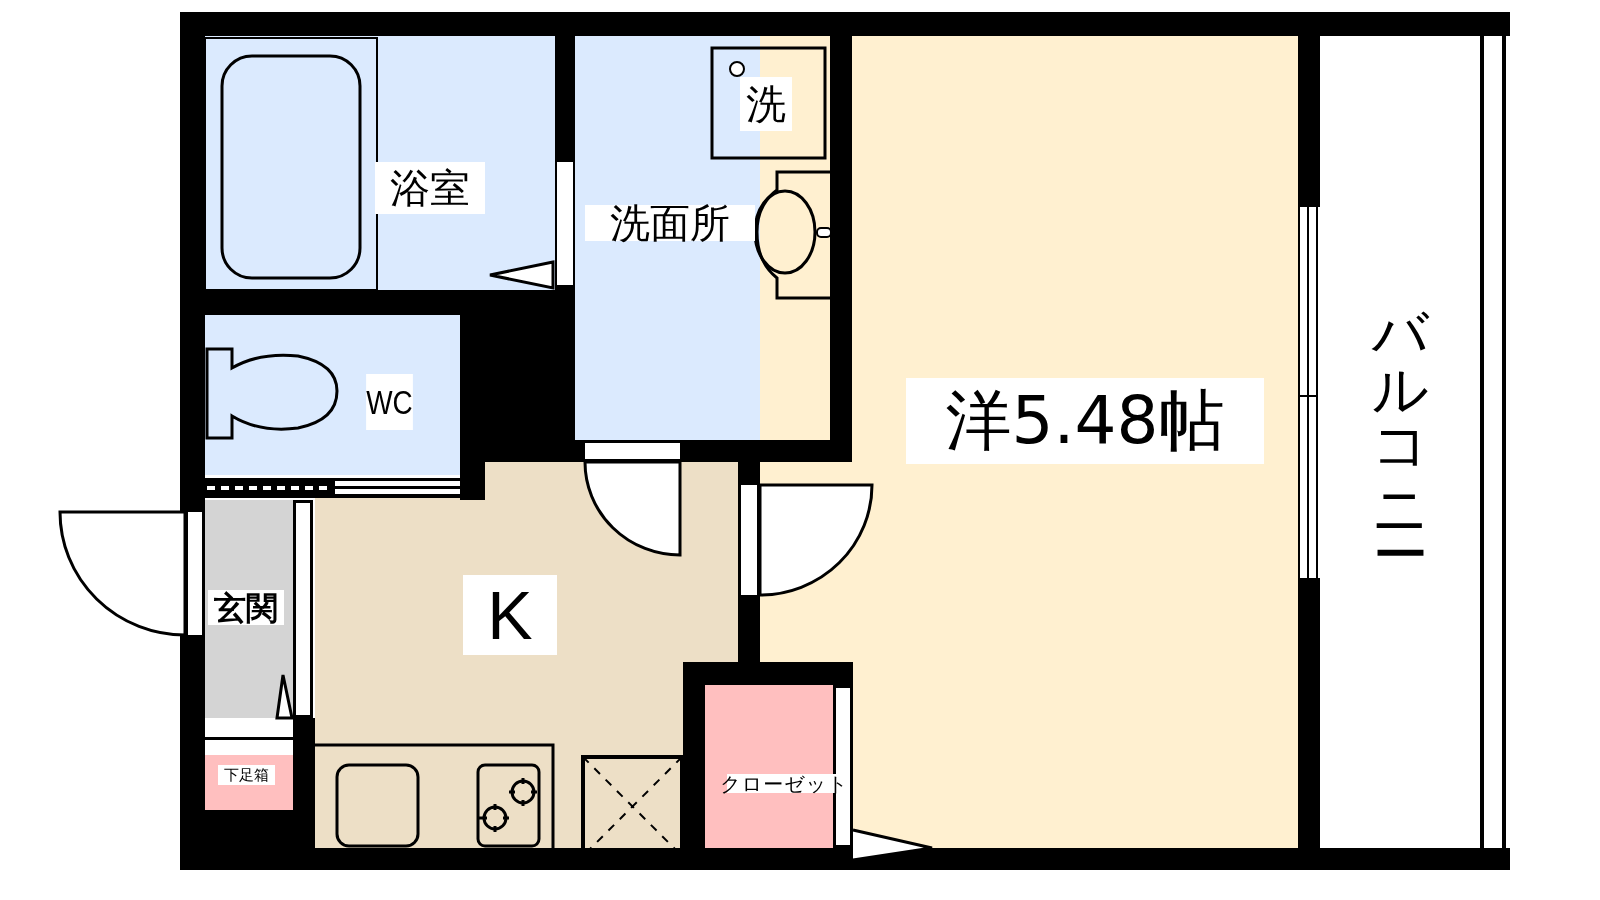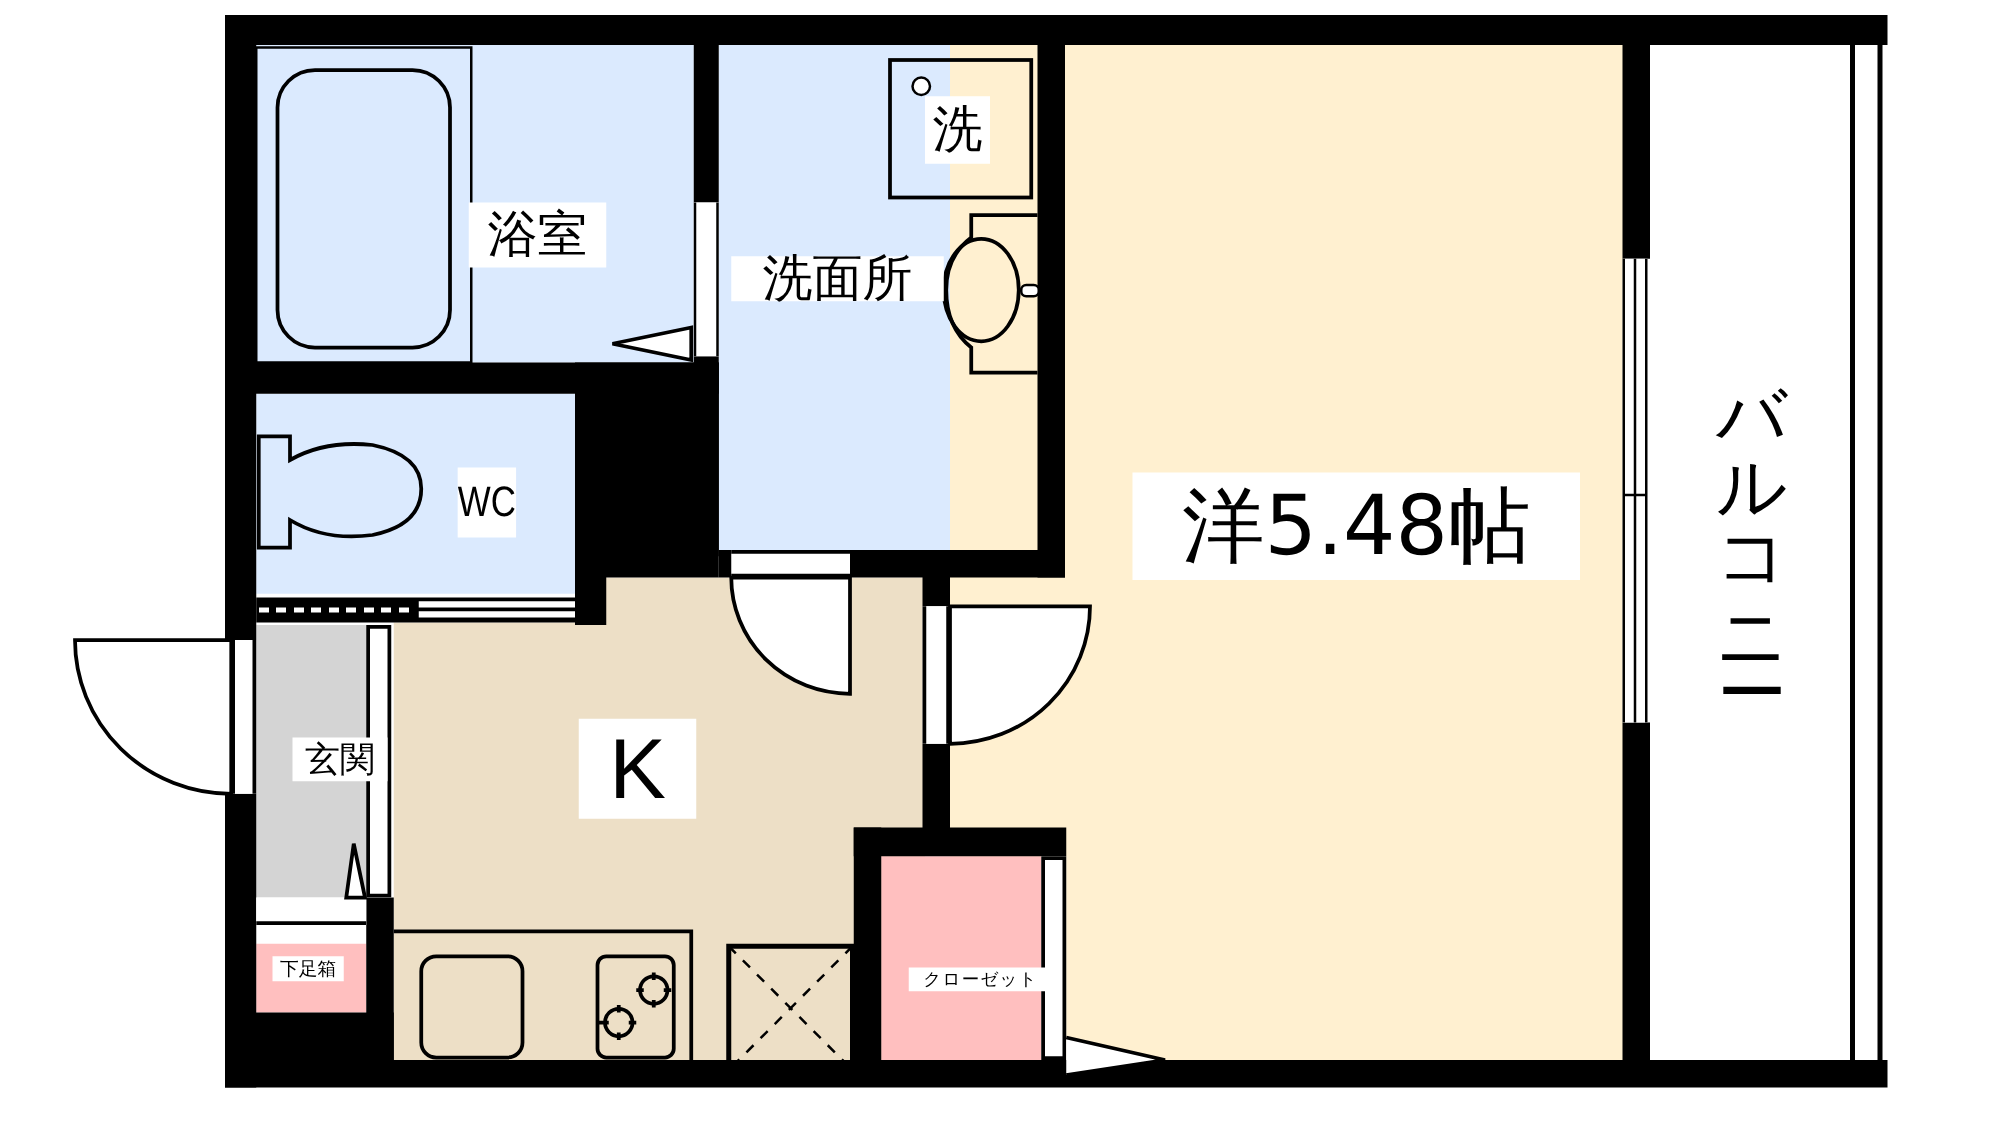--- a/index.html
+++ b/index.html
@@ -125,18 +125,18 @@
   <path d="M495 804 L495 810 M495 826 L495 832 M479 818 L487 818 M503 818 L509 818" stroke="#000" stroke-width="3"></path>
 
   <rect x="583" y="757" width="99" height="99" fill="none" stroke="#000" stroke-width="4"></rect>
   <path d="M583 757 L682 856 M682 757 L583 856" stroke="#000" stroke-width="2" stroke-dasharray="8 8"></path>
 </svg>
 
 <div class="label" style="left:375px;top:140px;width:110px;height:52px;font-size:40px;margin-top:22px;">浴室</div>
 <div class="label" style="left:740px;top:77px;width:52px;height:54px;font-size:40px;">洗</div>
 <div class="label" style="left:585px;top:205px;width:170px;height:36px;font-size:40px;">洗面所</div>
 <div class="label" style="left:361px;top:374px;width:57px;height:56px;font-size:34px;font-family:'Liberation Sans',sans-serif;transform:scaleX(0.82);">WC</div>
-<div class="label" style="left:234px;top:590px;width:76px;height:35px;font-size:28px;">玄関</div>
+<div class="label" style="left:208px;top:590px;width:76px;height:35px;font-size:32px;font-weight:bold;">玄関</div>
 <div class="label" style="left:218px;top:765px;width:57px;height:20px;font-size:15px;">下足箱</div>
 <div class="label" style="left:463px;top:575px;width:94px;height:80px;font-size:68px;font-family:'Liberation Sans',sans-serif;">K</div>
-<div class="label" style="left:727px;top:774px;width:115px;height:19px;font-size:14px;letter-spacing:1px;">クローゼット</div>
+<div class="label" style="left:727px;top:774px;width:115px;height:19px;font-size:20px;letter-spacing:1px;">クローゼット</div>
 <div class="label" style="left:906px;top:378px;width:358px;height:86px;font-size:66px;">洋5.48帖</div>
 <div class="abs" style="left:1380px;top:270px;width:56px;font-size:56px;line-height:1.25;writing-mode:vertical-rl;color:#000;background:transparent;">バルコニー</div>
 
 </body></html>

